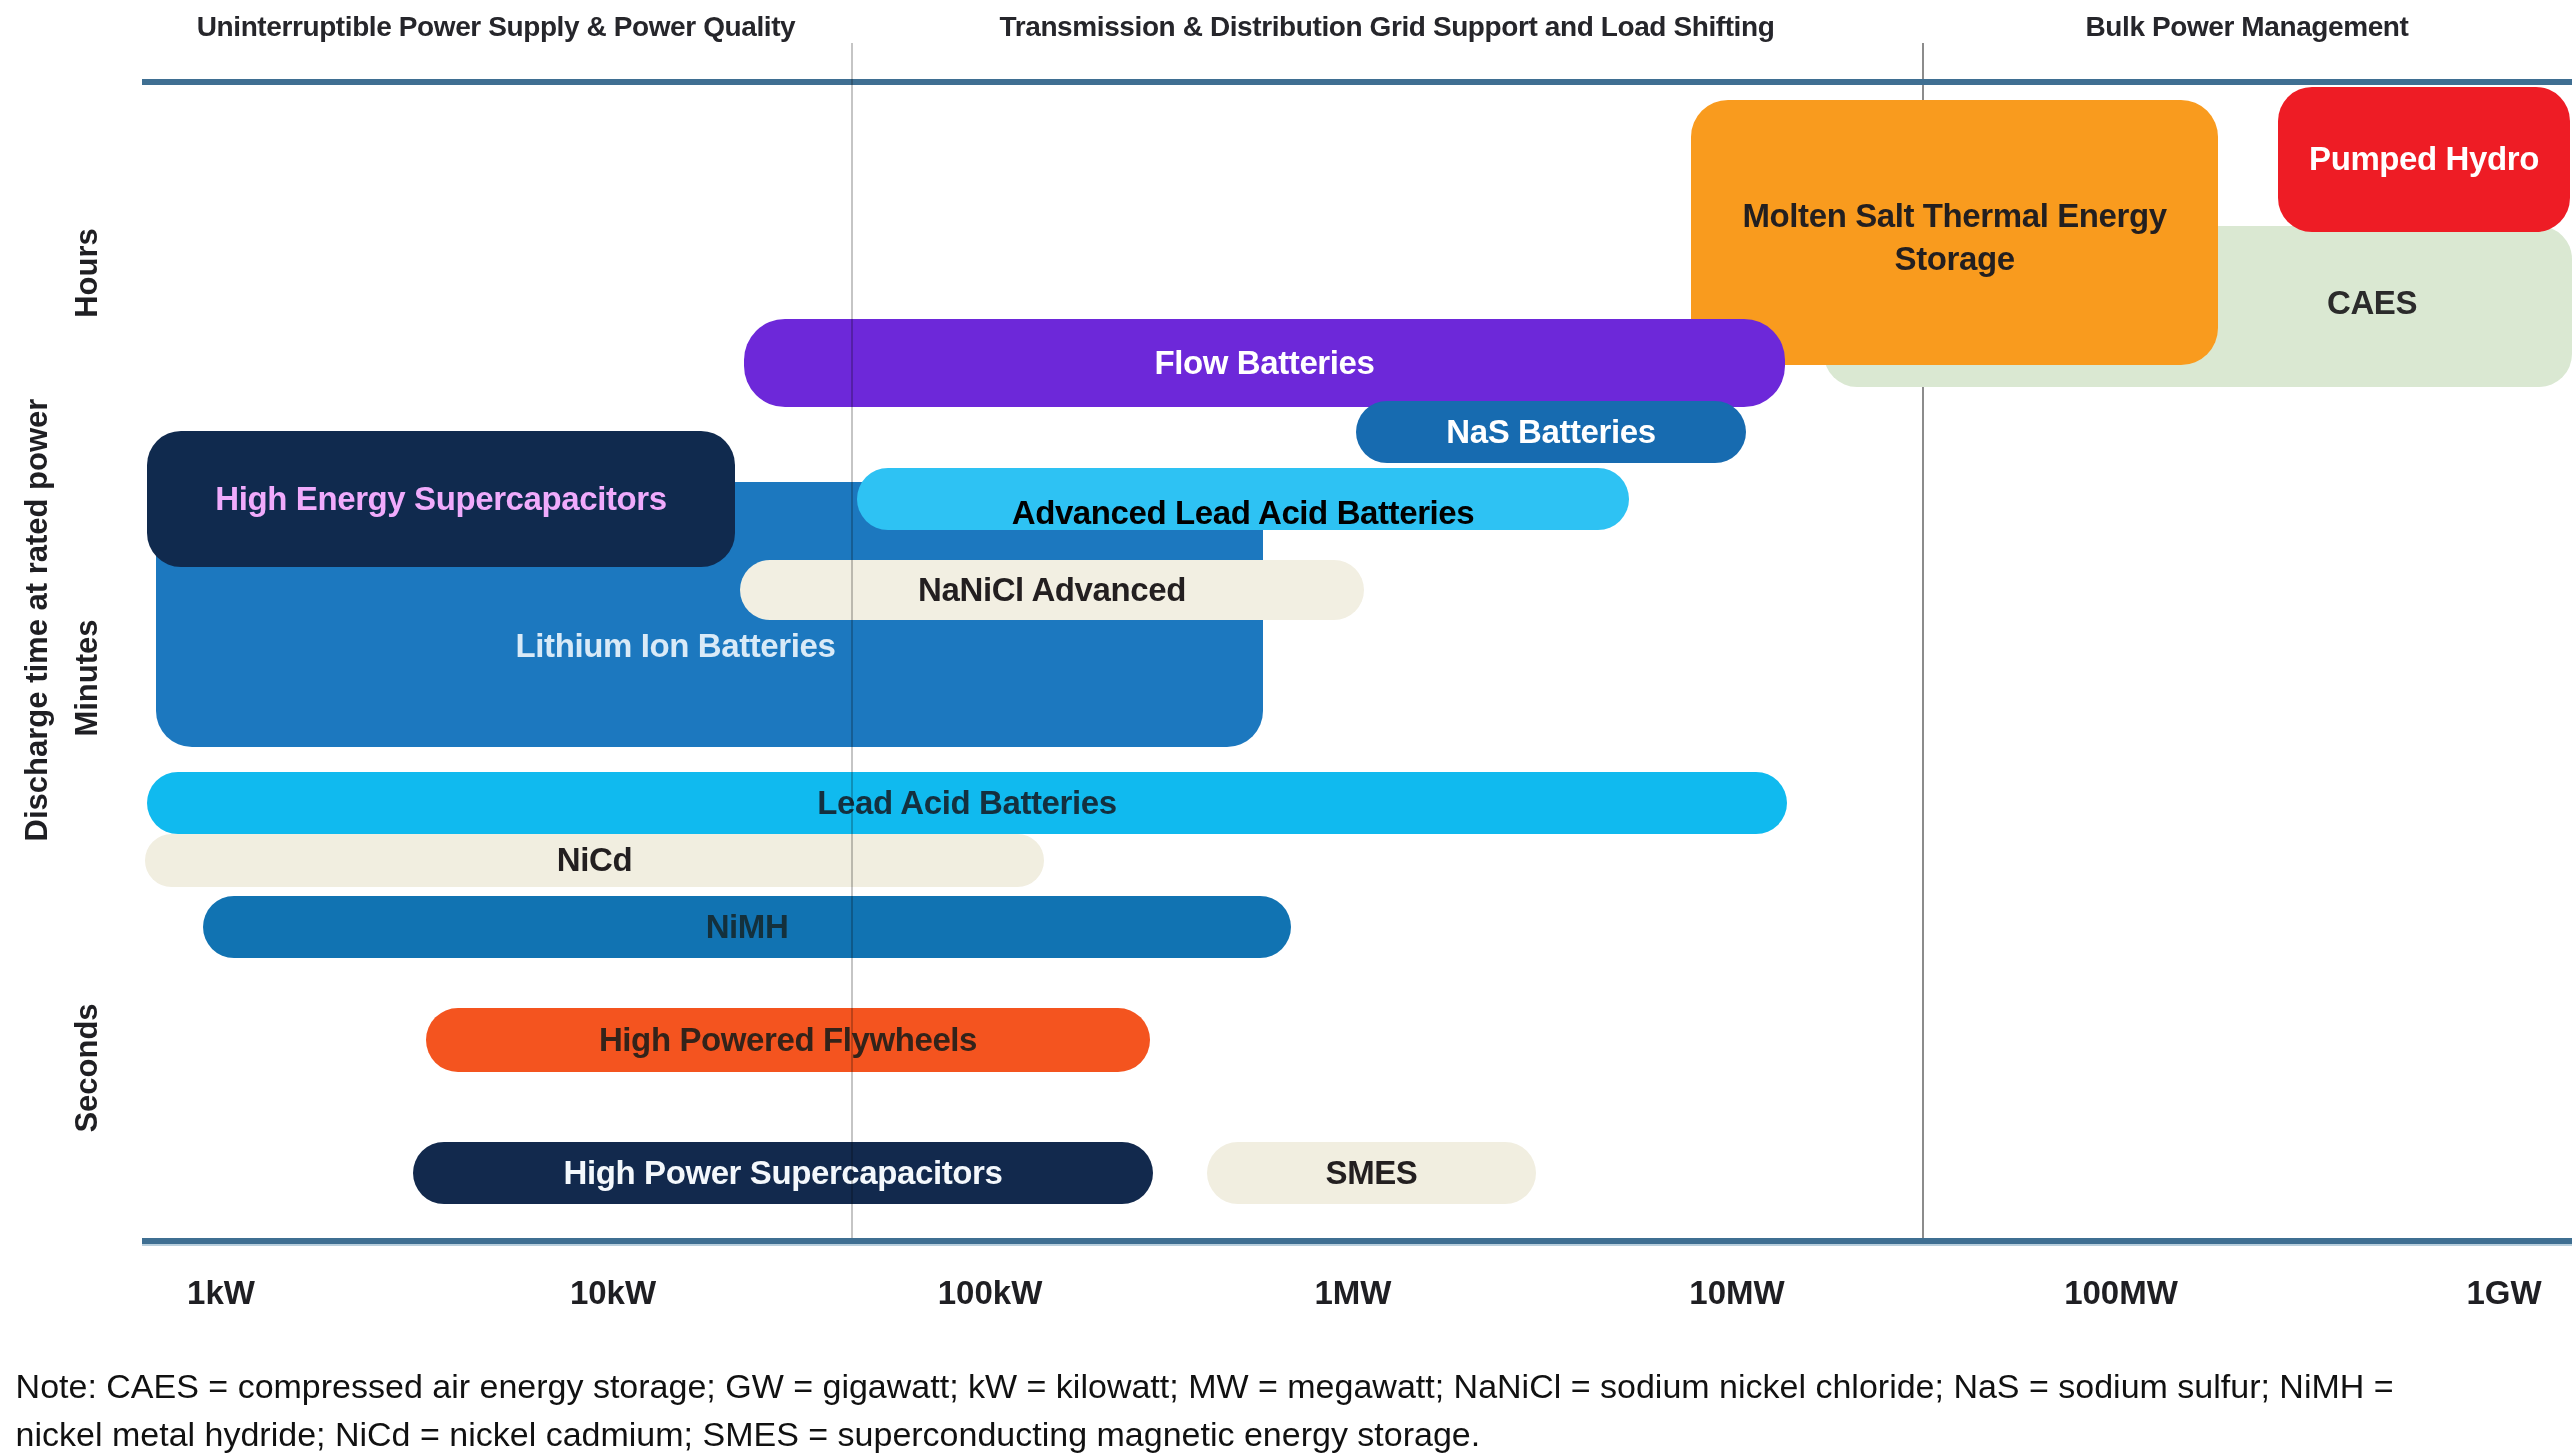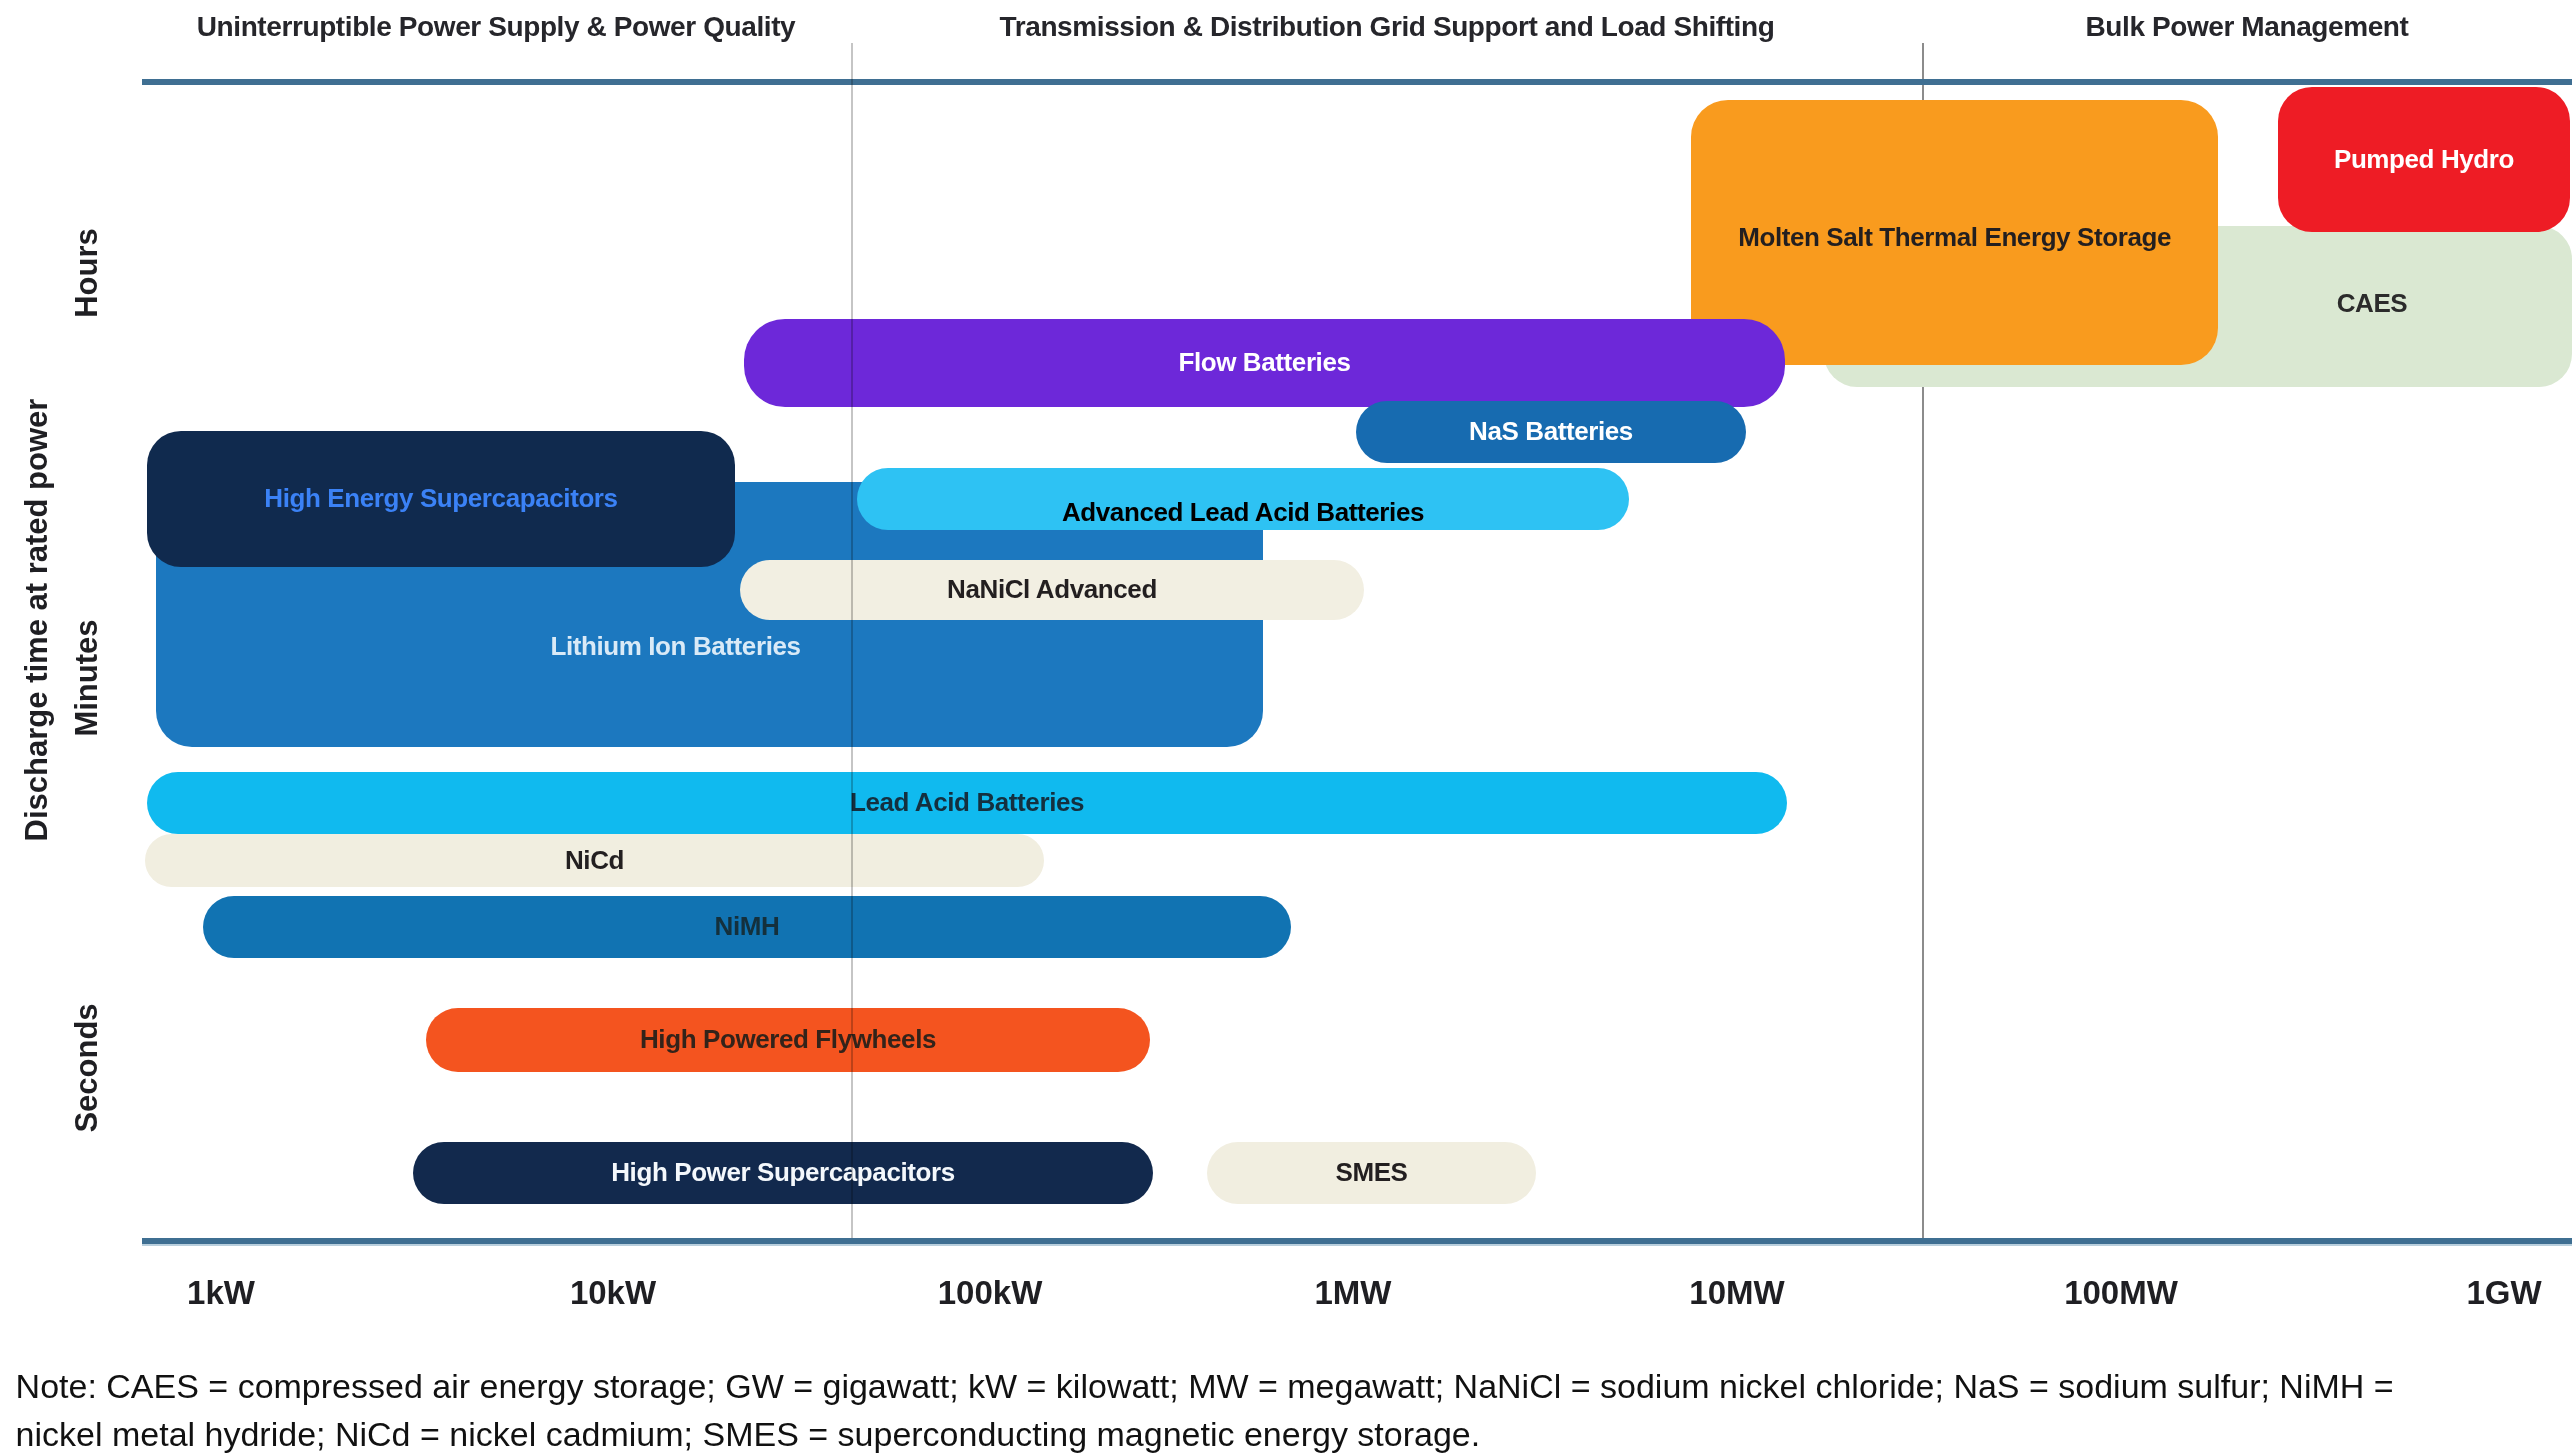--- a/index.html
+++ b/index.html
@@ -14,21 +14,21 @@
   #divider-2{left:1922px;z-index:0;}
   .section-header{position:absolute;top:11px;transform:translateX(-50%);
        font-size:28px;font-weight:700;letter-spacing:-0.4px;white-space:nowrap;color:#26262B;}
   .x-tick{position:absolute;top:1274px;transform:translateX(-50%);
        font-size:33px;font-weight:700;color:#1F1F23;white-space:nowrap;}
   .y-tick{position:absolute;transform:translate(-50%,-50%) rotate(-90deg);
        font-size:31px;font-weight:700;color:#1F1F23;white-space:nowrap;}
   #y-title{position:absolute;left:37px;top:620px;transform:translate(-50%,-50%) rotate(-90deg);
        font-size:31px;font-weight:700;color:#1F1F23;white-space:nowrap;}
   .tech-box{position:absolute;display:flex;align-items:center;justify-content:center;}
-  .tech-label{font-size:26px;font-weight:700;letter-spacing:-0.4px;text-align:center;
+  .tech-label{font-size:33px;font-weight:700;letter-spacing:-0.4px;text-align:center;
        line-height:1.28;}
   .tech-label-abs{position:absolute;display:flex;align-items:center;justify-content:center;}
   #note{position:absolute;left:15.6px;top:1362px;width:2555px;
        font-size:34px;font-weight:400;color:#111;line-height:1.42;}
 </style>
 </head>
 <body>
 
 <div id="stage">
   <div id="divider-2" class="vdivider"></div>
@@ -51,21 +51,21 @@
       <div class="tech-box" style="left: 744px; top: 319px; width: 1041px; height: 88px; background: #6d28d9; border-radius: 41px; z-index: 5;">
         <div class="tech-label" style="color: rgb(255, 255, 255);">Flow Batteries</div>
       </div>
       <div class="tech-box" style="left: 1356px; top: 401px; width: 390px; height: 62px; background: rgb(23, 107, 176); border-radius: 31px; z-index: 5;">
         <div class="tech-label" style="color: rgb(255, 255, 255);">NaS Batteries</div>
       </div>
       <div class="tech-box" style="left: 156px; top: 482px; width: 1107px; height: 265px; background: rgb(28, 120, 191); border-radius: 36px; z-index: 4;">
         <div class="tech-label tech-label-abs" style="color: rgb(217, 234, 247); left: 0px; top: 131px; width: 1039px; height: 67px;">Lithium Ion Batteries</div>
       </div>
       <div class="tech-box" style="left: 147px; top: 431px; width: 588px; height: 136px; background: rgb(16, 42, 78); border-radius: 34px; z-index: 6;">
-        <div class="tech-label" style="color: #3b82f6;">High Energy Supercapacitors</div>
+        <div class="tech-label" style="color: #f0abfc;">High Energy Supercapacitors</div>
       </div>
       <div class="tech-box" style="left: 857px; top: 468px; width: 772px; height: 62px; background: rgb(46, 194, 243); border-radius: 31px; z-index: 6;">
         <div class="tech-label" style="color: #000000; margin-top: 28px;">Advanced Lead Acid Batteries</div>
       </div>
       <div class="tech-box" style="left: 740px; top: 560px; width: 624px; height: 60px; background: rgb(242, 239, 226); border-radius: 30px; z-index: 6;">
         <div class="tech-label" style="color: rgb(35, 31, 32);">NaNiCl Advanced</div>
       </div>
       <div class="tech-box" style="left: 147px; top: 772px; width: 1640px; height: 62px; background: rgb(16, 186, 239); border-radius: 31px; z-index: 5;">
         <div class="tech-label" style="color: rgb(20, 48, 63);">Lead Acid Batteries</div>
       </div>

